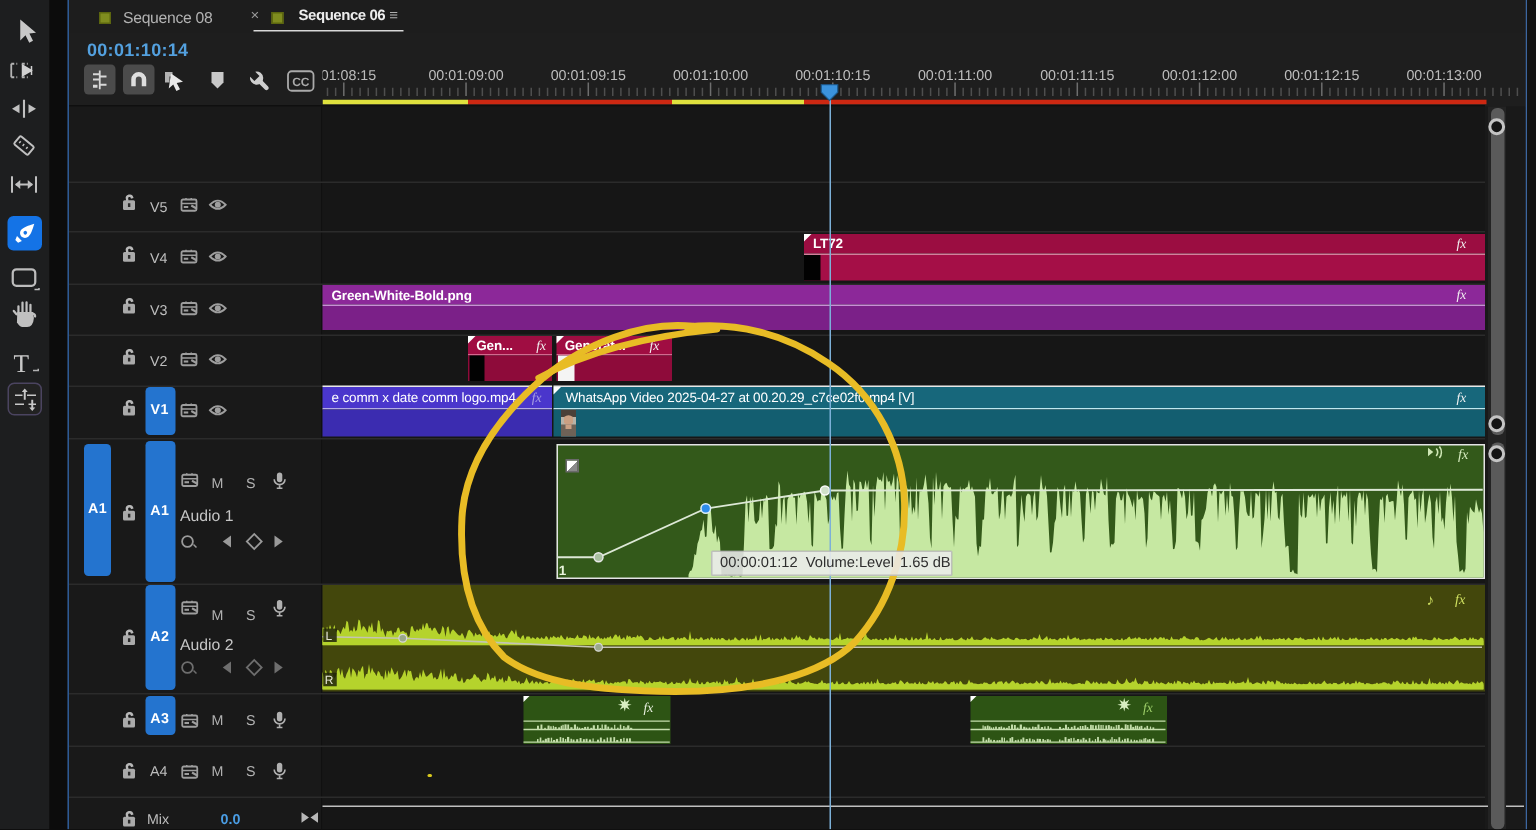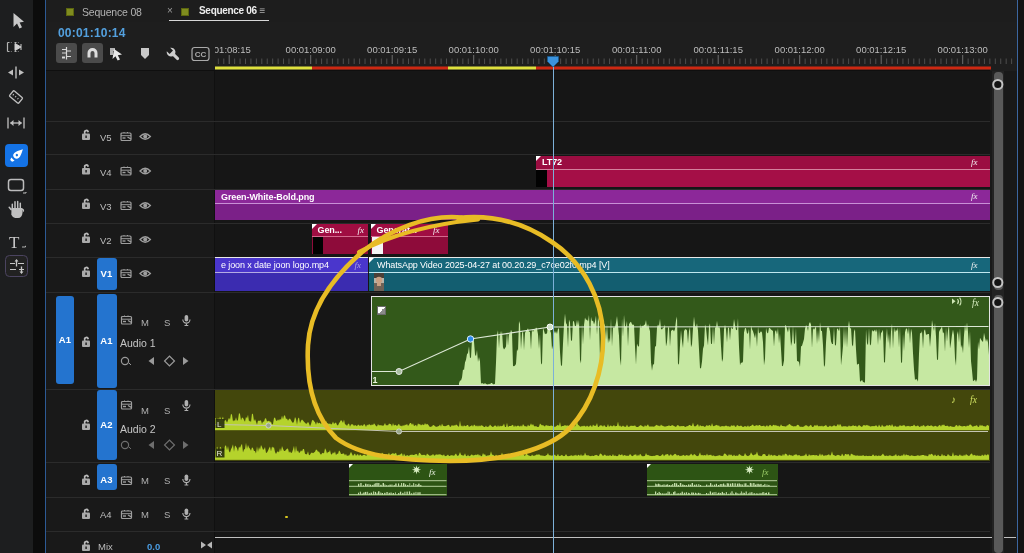--- a/index.html
+++ b/index.html
@@ -433,21 +433,21 @@
   <div class="fold"></div>
   <div class="clipname">Generat...</div>
   <div class="fx" style="right:8px;top:1.5px;">fx</div>
 </div>
 
 <div class="abs" style="left:215px;top:257px;width:153px;height:34px;">
   <div class="abs" style="left:0;top:0;width:100%;height:1px;background:#e8e8e8;"></div>
   <div class="abs" style="left:0;top:1px;width:100%;height:13.5px;background:#4a36cc;"></div>
   <div class="abs" style="left:0;top:14.5px;width:100%;height:1px;background:#b4abe4;"></div>
   <div class="abs" style="left:0;top:15.5px;width:100%;height:18.5px;background:#3b2cb0;"></div>
-  <div class="clipname" style="top:3px;font-weight:normal;">e joon x date joon logo.mp4</div>
+  <div class="clipname" style="top:3px;font-weight:normal;">e comm x date comm logo.mp4</div>
   <div class="fx" style="right:7px;top:3px;opacity:0.55;">fx</div>
 </div>
 
 <div class="abs" style="left:369px;top:257px;width:620.5px;height:34px;">
   <div class="abs" style="left:0;top:0;width:100%;height:1px;background:#e8e8e8;"></div>
   <div class="abs" style="left:0;top:1px;width:100%;height:13.5px;background:#17677b;"></div>
   <div class="abs" style="left:0;top:14.5px;width:100%;height:1px;background:#bfe8ef;"></div>
   <div class="abs" style="left:0;top:15.5px;width:100%;height:18.5px;background:#135e70;"></div>
   <div class="fold" style="top:1px;"></div>
   <div class="clipname" style="left:8px;top:3px;font-weight:normal;">WhatsApp Video 2025-04-27 at 00.20.29_c7ce02f0.mp4 [V]</div>
@@ -733,12 +733,16 @@
            C 330 280, 310 311, 308 345
            C 306 383, 314 416, 336 438
            C 360 456, 398 460.5, 450 461
            C 505 461, 548 450, 570 428
            C 592 404, 604 370, 603 335
            C 602 300, 585 264, 552 242
            C 523 222, 490 214.5, 458 218" fill="none" stroke="#e8bc25" stroke-width="4.6" stroke-linecap="round"></path>
   <path d="M359 252 C 393 233.5, 437 223.5, 478 219.5" fill="none" stroke="#e8bc25" stroke-width="4.2" stroke-linecap="round"></path>
 </svg>
 
+<div class="abs" style="left:474px;top:366.5px;width:161px;height:17.5px;background:rgba(235,235,235,0.88);border:1px solid rgba(150,150,150,0.5);box-sizing:border-box;border-radius:1px;">
+  <div class="abs" style="left:5px;top:2.5px;font-size:9.8px;color:#2e2e2e;white-space:nowrap;">00:00:01:12&nbsp; Volume:Level</div>
+  <div class="abs" style="left:125px;top:2.5px;font-size:9.8px;color:#2e2e2e;white-space:nowrap;">1.65 dB</div>
+</div>
 </div>
 </body></html>

